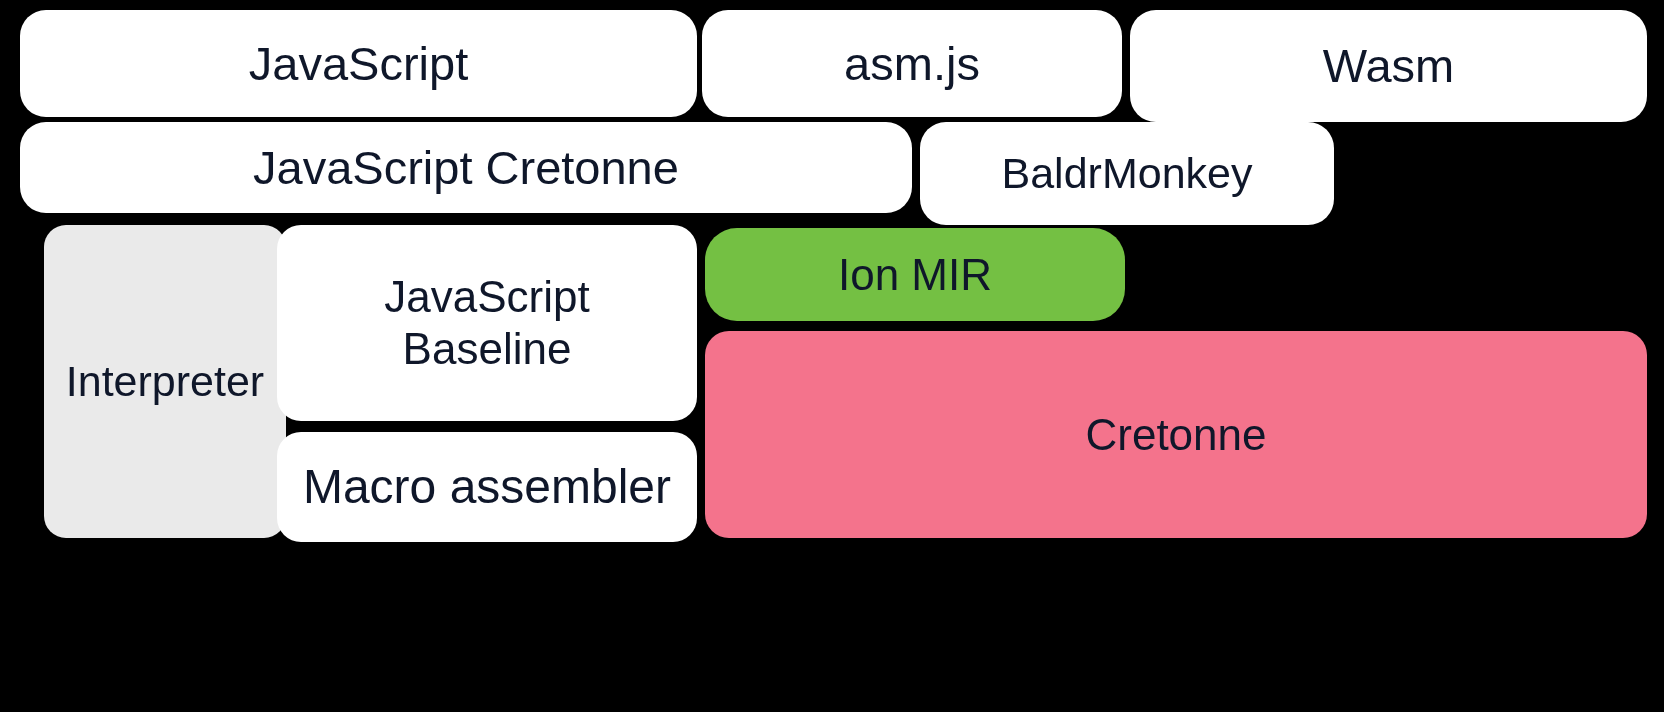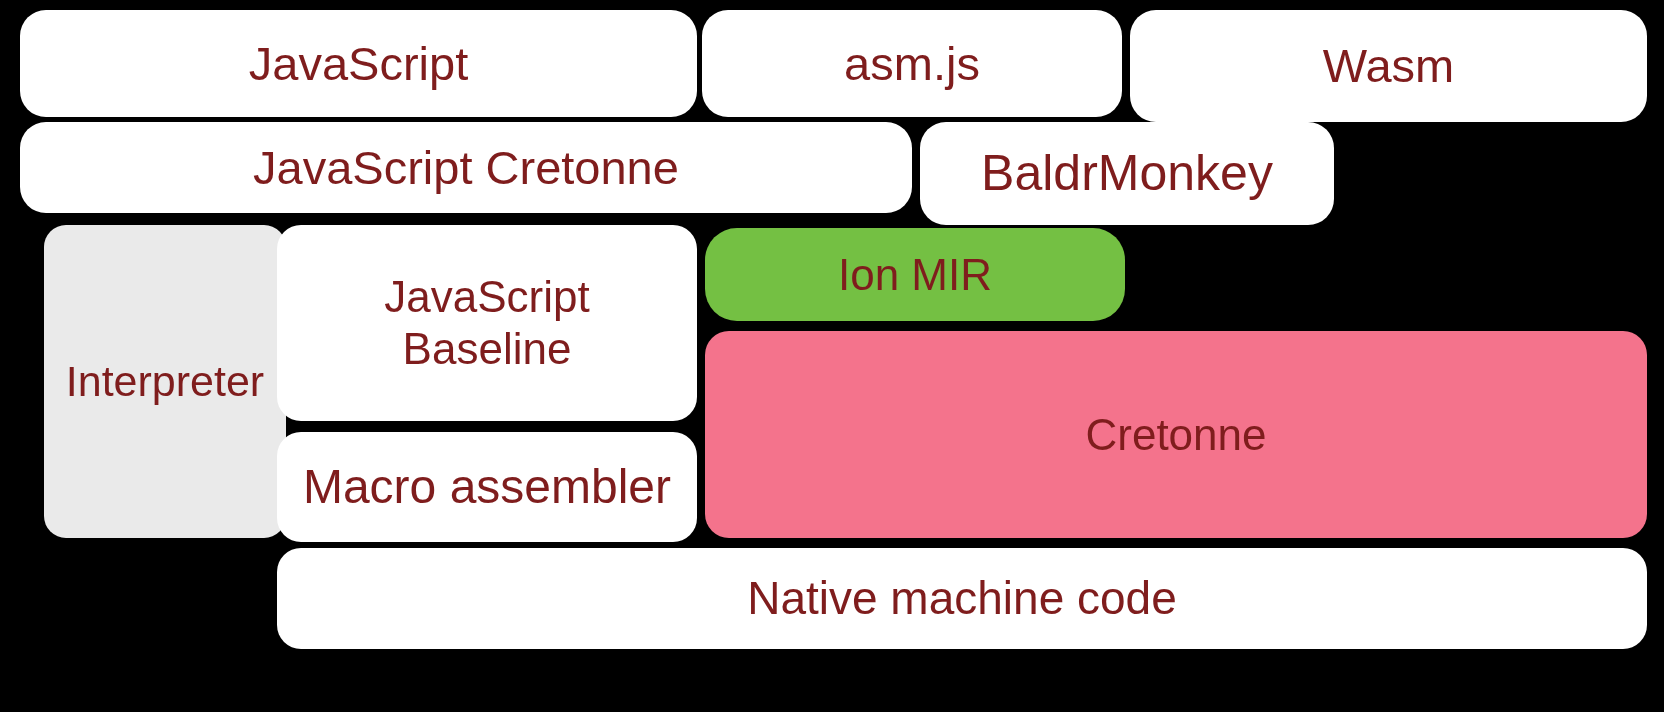--- a/index.html
+++ b/index.html
@@ -21,41 +21,41 @@
     background: #000000;
   }
   .box {
     position: absolute;
     box-sizing: border-box;
     display: flex;
     align-items: center;
     justify-content: center;
     text-align: center;
     border-radius: 26px;
-    color: #7f1d1d;
+    color: #0f172a;
     font-family: "Liberation Sans", sans-serif;
     font-weight: 400;
     line-height: 1.18;
     letter-spacing: 0px;
     white-space: pre-line;
     user-select: none;
   }
   .fill-white { background: #ffffff; }
   .fill-gray  { background: #eaeaea; }
   .fill-green { background: #74c043; }
   .fill-red   { background: #f4738c; }
 
   
   .b-javascript        { left: 20px;   top: 10px;  width: 677px; height: 107px; font-size: 47px; }
   .b-asmjs             { left: 702px;  top: 10px;  width: 420px; height: 107px; font-size: 47px; }
   .b-wasm              { left: 1130px; top: 10px;  width: 517px; height: 112px; font-size: 47px; }
 
   
   .b-js-bytecode       { left: 20px;   top: 122px; width: 892px; height: 91px;  font-size: 47px; }
-  .b-baldrmonkey       { left: 920px;  top: 122px; width: 414px; height: 103px;  font-size: 50px; }
+  .b-baldrmonkey       { left: 920px;  top: 122px; width: 414px; height: 103px;  font-size: 43px; }
 
   
   .b-interpreter       { left: 20px;   top: 225px; width: 242px; height: 313px; font-size: 43px; border-radius: 22px; margin-left: 24px; }
   .b-js-baseline       { left: 277px;  top: 225px; width: 420px; height: 196px; font-size: 44px; border-radius: 24px; }
   .b-macro-assembler   { left: 277px;  top: 432px; width: 420px; height: 110px; font-size: 48px; border-radius: 24px; }
   .b-ion-mir           { left: 705px;  top: 228px; width: 420px; height: 93px;  font-size: 44px; border-radius: 32px; }
   .b-cretonne          { left: 705px;  top: 331px; width: 942px; height: 207px; font-size: 44px; border-radius: 24px; }
 
   
   .b-native-code       { left: 277px;  top: 548px; width: 1370px; height: 101px; font-size: 46px; border-radius: 24px; }
@@ -79,15 +79,14 @@
 
   <div class="box fill-white b-js-baseline">JavaScript
 Baseline</div>
 
   <div class="box fill-white b-macro-assembler">Macro assembler</div>
 
   <div class="box fill-green b-ion-mir">Ion MIR</div>
 
   <div class="box fill-red b-cretonne">Cretonne</div>
 
-  <div class="box fill-white b-native-code">Native machine code</div>
 
 </div>
 
 </body></html>

